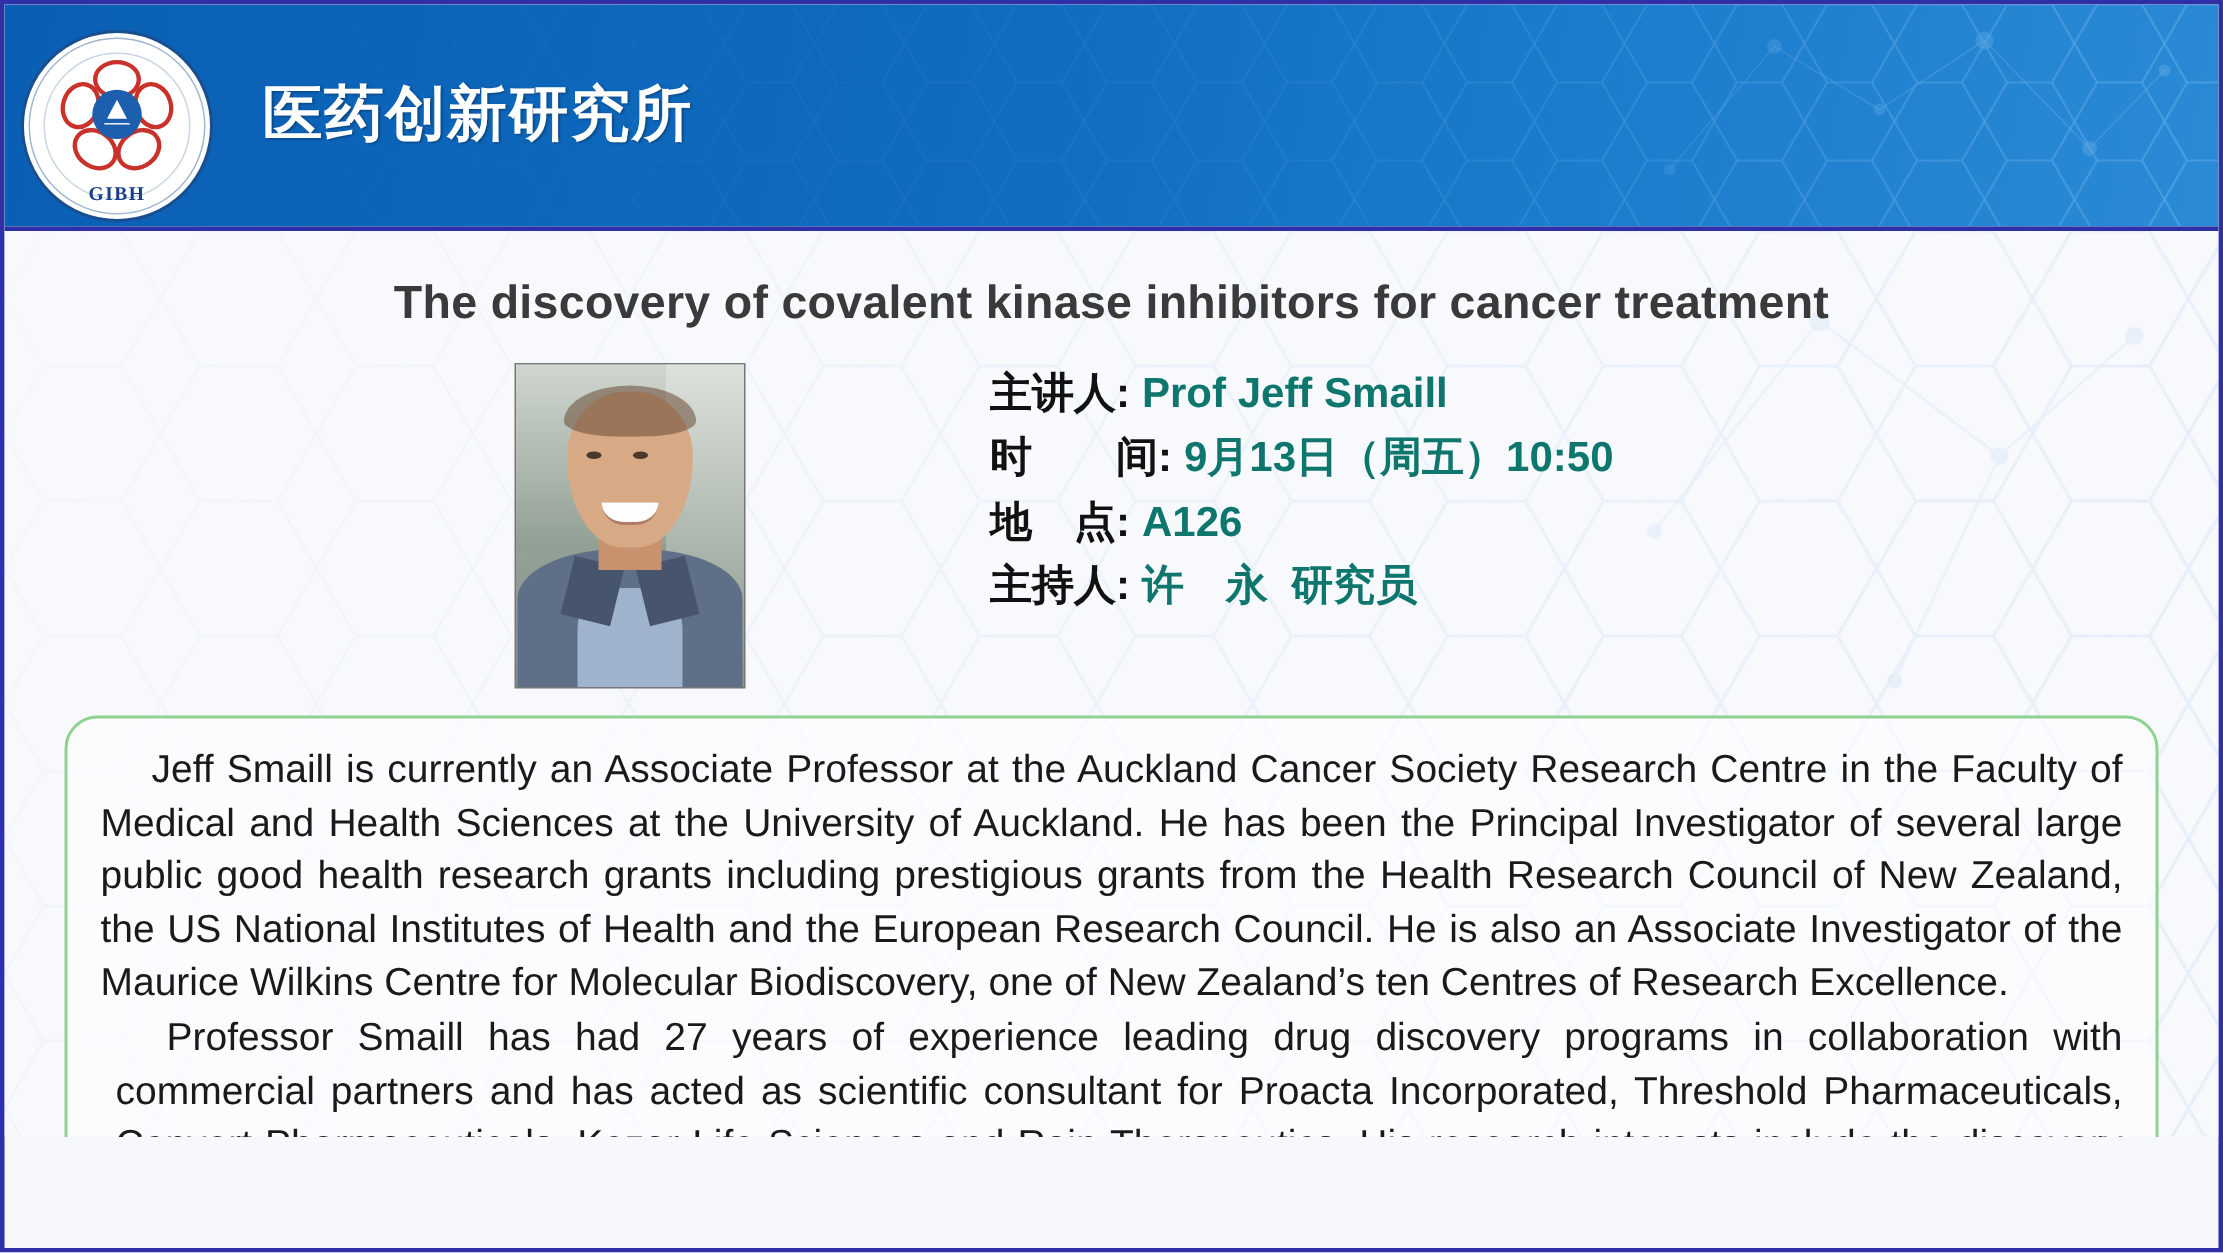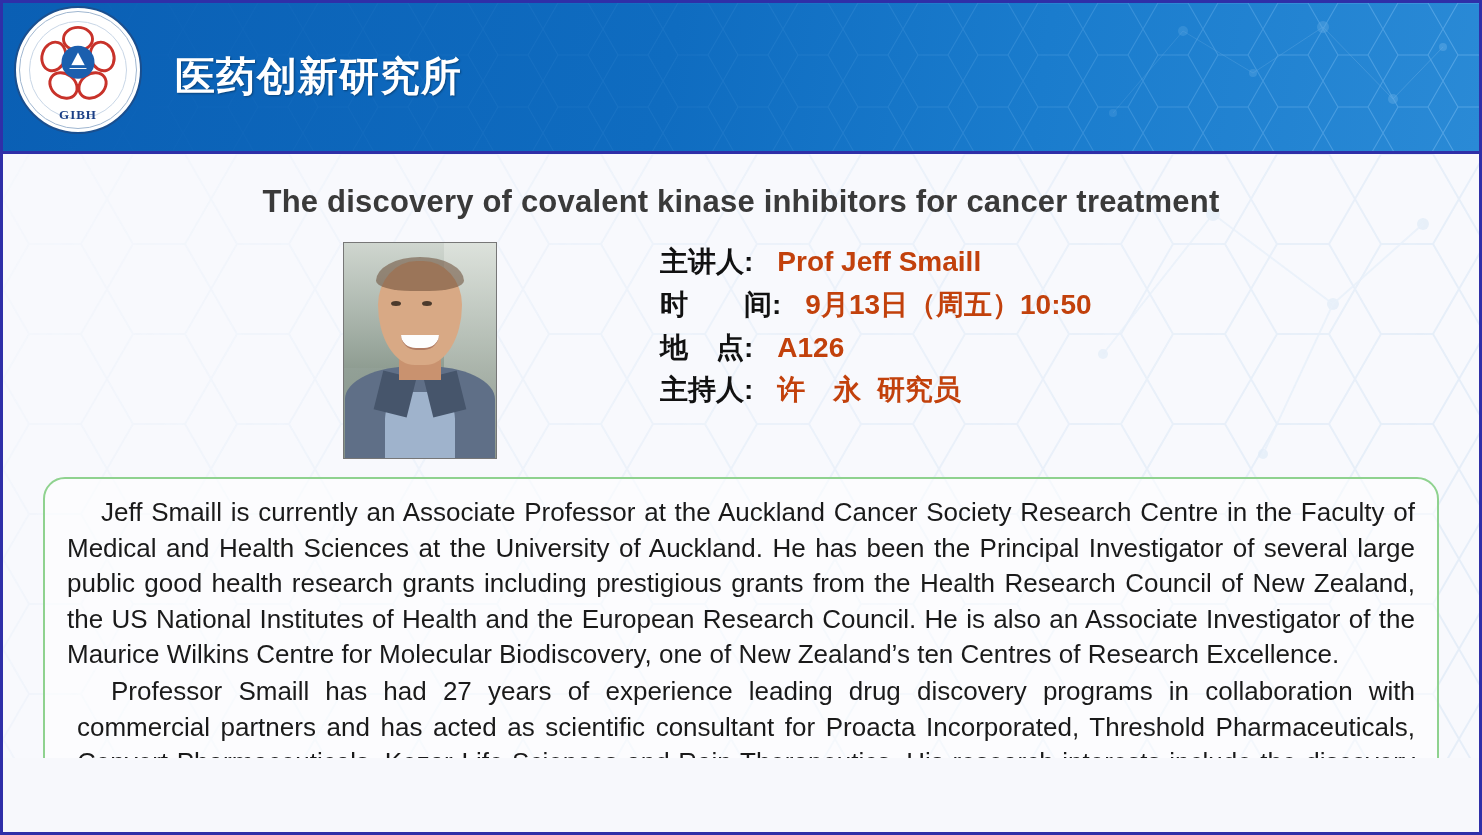--- a/index.html
+++ b/index.html
@@ -39,21 +39,21 @@
     inset: 0;
     opacity: 0.35;
     pointer-events: none;
   }
   .logo-wrap {
     position: relative;
     width: 150px;
     height: 142px;
     flex: 0 0 150px;
     display: flex;
-    align-items: flex-start;
+    align-items: flex-end;
     justify-content: center;
     z-index: 2;
   }
   .logo {
     position: relative;
     width: 128px;
     height: 128px;
     border-radius: 50%;
     background: #ffffff;
     border: 2px solid #1a4f8f;
@@ -245,30 +245,29 @@
     margin-left: 163px;
     font-size: 28px;
     color: #1a1a1a;
     line-height: 1.42;
   }
   .detail-line {
     display: flex;
     align-items: center;
     white-space: pre;
     margin-bottom: 3px;
-    gap: 16px;
   }
   .detail-label {
     font-weight: bold;
     color: #111;
     font-size: 28px;
   }
   .detail-value {
     font-weight: bold;
-    color: #c2410c;
+    color: #0f766e;
     font-size: 28px;
     margin-left: 8px;
   }
   .detail-value.plain { font-weight: bold; }
 
   
   .bio-box {
     position: relative;
     z-index: 2;
     margin: 18px 40px 0 40px;

